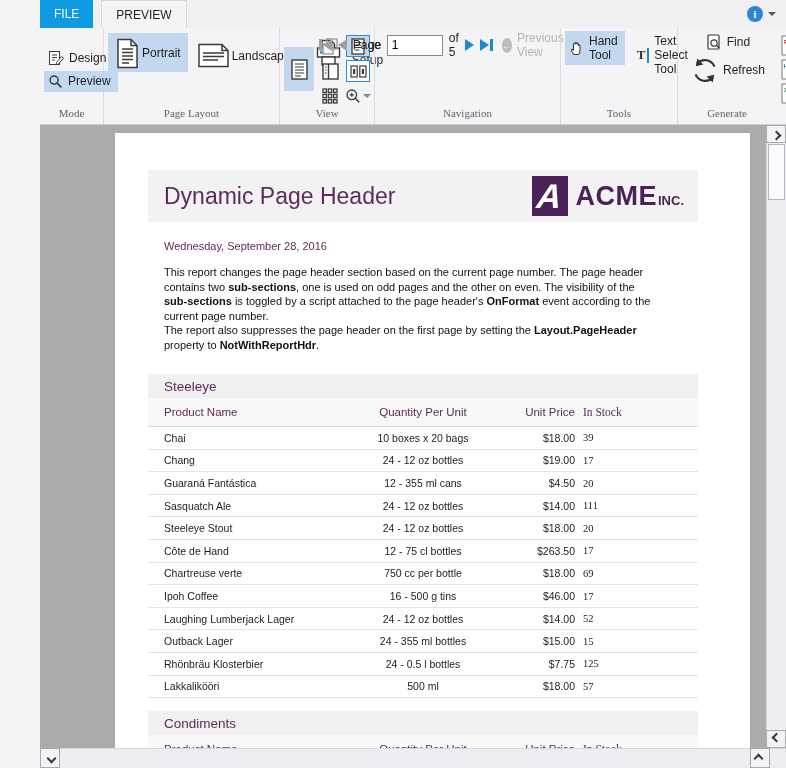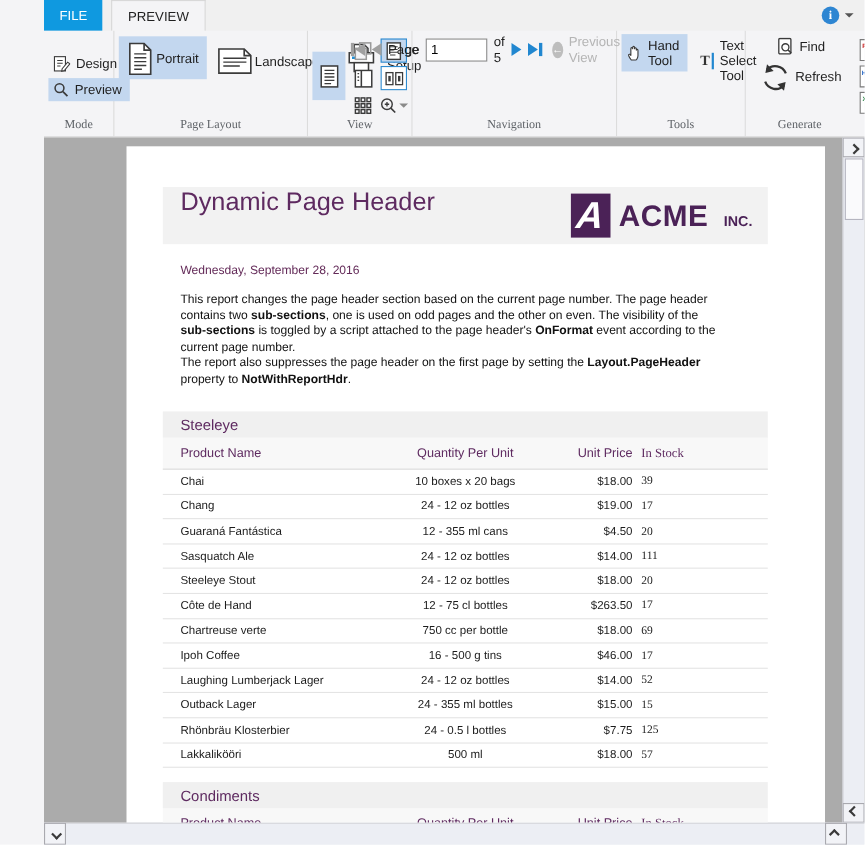--- a/index.html
+++ b/index.html
@@ -71,26 +71,26 @@
   .chev { display:inline-block; width:7px; height:7px; border-left:2px solid #3a3a3a; border-bottom:2px solid #3a3a3a; }
   .chev-up { transform:rotate(225deg); margin-top:3px; }
   .chev-down { transform:rotate(45deg); margin-bottom:3px; }
   .chev-left { transform:rotate(-45deg); margin-left:3px; }
   .chev-right { transform:rotate(135deg); margin-right:3px; }
 
   
   .content { position:relative; height:623px; background:#ababab; overflow:hidden; flex:none; }
   .page { position:absolute; left:75px; top:8px; width:635px; height:800px; background:#fff; }
 
-  .banner { margin:37px 52px 0 33px; height:52px; background:#f2f2f2; display:flex; justify-content:space-between; padding:0 14px 0 16px; }
+  .banner { margin:37px 52px 0 33px; height:52px; background:#f2f2f2; display:flex; align-items:center; justify-content:space-between; padding:0 14px 0 16px; }
   .doc-title { font-size:23px; color:var(--accent-purple,#5e2a60); }
   .logo { display:flex; align-items:center; gap:8px; }
   .logo-mark { width:36px; height:40px; background:var(--logo-purple,#4b2257); display:flex; align-items:center; justify-content:center; overflow:hidden; }
   .logo-mark span { color:#fff; font-weight:bold; font-style:italic; font-size:34px; transform:skewX(-6deg); line-height:1; }
-  .logo-text { display:flex; align-items:baseline; gap:14px; }
+  .logo-text { display:flex; align-items:baseline; gap:1px; }
   .logo-brand { font-size:27px; font-weight:bold; color:var(--logo-purple,#4b2257); letter-spacing:0.5px; }
   .logo-suffix { font-size:13px; font-weight:bold; color:var(--logo-purple,#4b2257); }
 
   .doc-date { margin:18px 52px 0 49px; font-size:11px; font-weight:normal; color:#632a58; }
   .doc-paras { margin:13px 52px 0 49px; width:492px; font-size:11px; line-height:1.32; color:#111; }
 
   .section-band { margin:0 52px 0 33px; height:24px; background:#f0f0f0; display:flex; align-items:center; padding-left:16px;
     font-size:13.5px; color:var(--accent-purple,#5e2a60); }
   .sec-beverages { margin-top:22px; }
   .sec-condiments { margin-top:13px; }

